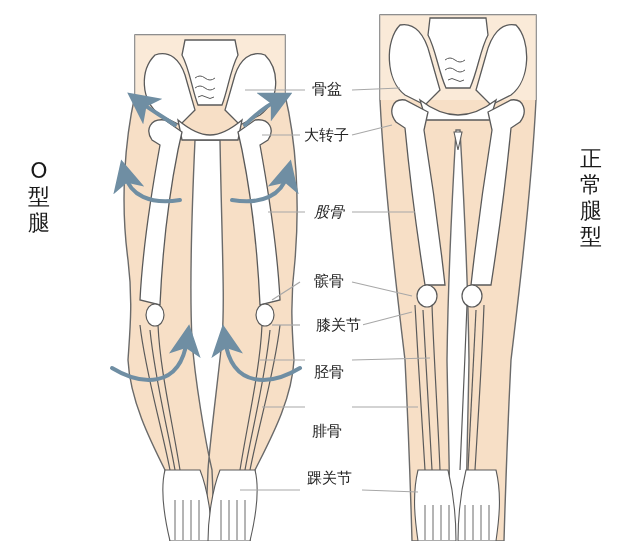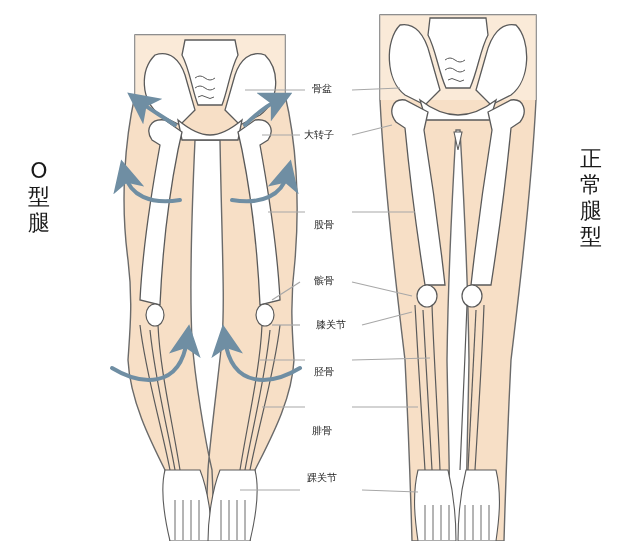--- a/index.html
+++ b/index.html
@@ -3,21 +3,21 @@
 <meta charset="utf-8">
 <style>
   html, body { margin: 0; padding: 0; background: #ffffff; }
   body { width: 640px; height: 541px; position: relative; overflow: hidden;
          font-family: "DejaVu Sans", sans-serif; }
   .stage { position: absolute; left: 0; top: 0; width: 640px; height: 541px; }
   svg { position: absolute; left: 0; top: 0; }
   .vlabel { position: absolute; font-size: 22px; color: #1a1a1a; line-height: 26px;
             width: 26px; text-align: center; writing-mode: horizontal-tb; }
   .vlabel span { display: block; }
-  .label { position: absolute; font-size: 10px; color: #222; background: #ffffff;
+  .label { position: absolute; font-size: 15px; color: #222; background: #ffffff;
            padding: 0 2px; white-space: nowrap; line-height: 18px; }
 </style>
 </head>
 <body>
 
 <div class="stage">
 
   <svg width="640" height="541" viewBox="0 0 640 541">
     <defs>
       <marker id="arrowhead" markerWidth="8" markerHeight="8" refX="4" refY="4" orient="auto">
@@ -147,19 +147,19 @@
 
   <div class="vlabel" style="left:578px; top:146px;">
     <span>正</span>
     <span>常</span>
     <span>腿</span>
     <span>型</span>
   </div>
 
   <div class="label" style="left:310px; top:80px;">骨盆</div>
   <div class="label" style="left:302px; top:126px;">大转子</div>
-  <div class="label" style="left:312px; top:216px;">股骨</div>
+  <div class="label" style="left:312px; top:203px;font-style:italic;">股骨</div>
   <div class="label" style="left:312px; top:272px;">髌骨</div>
   <div class="label" style="left:314px; top:316px;">膝关节</div>
   <div class="label" style="left:312px; top:351px;margin-top:12px;">胫骨</div>
   <div class="label" style="left:310px; top:398px;margin-top:24px;">腓骨</div>
   <div class="label" style="left:305px; top:469px;">踝关节</div>
 </div>
 
 </body></html>

